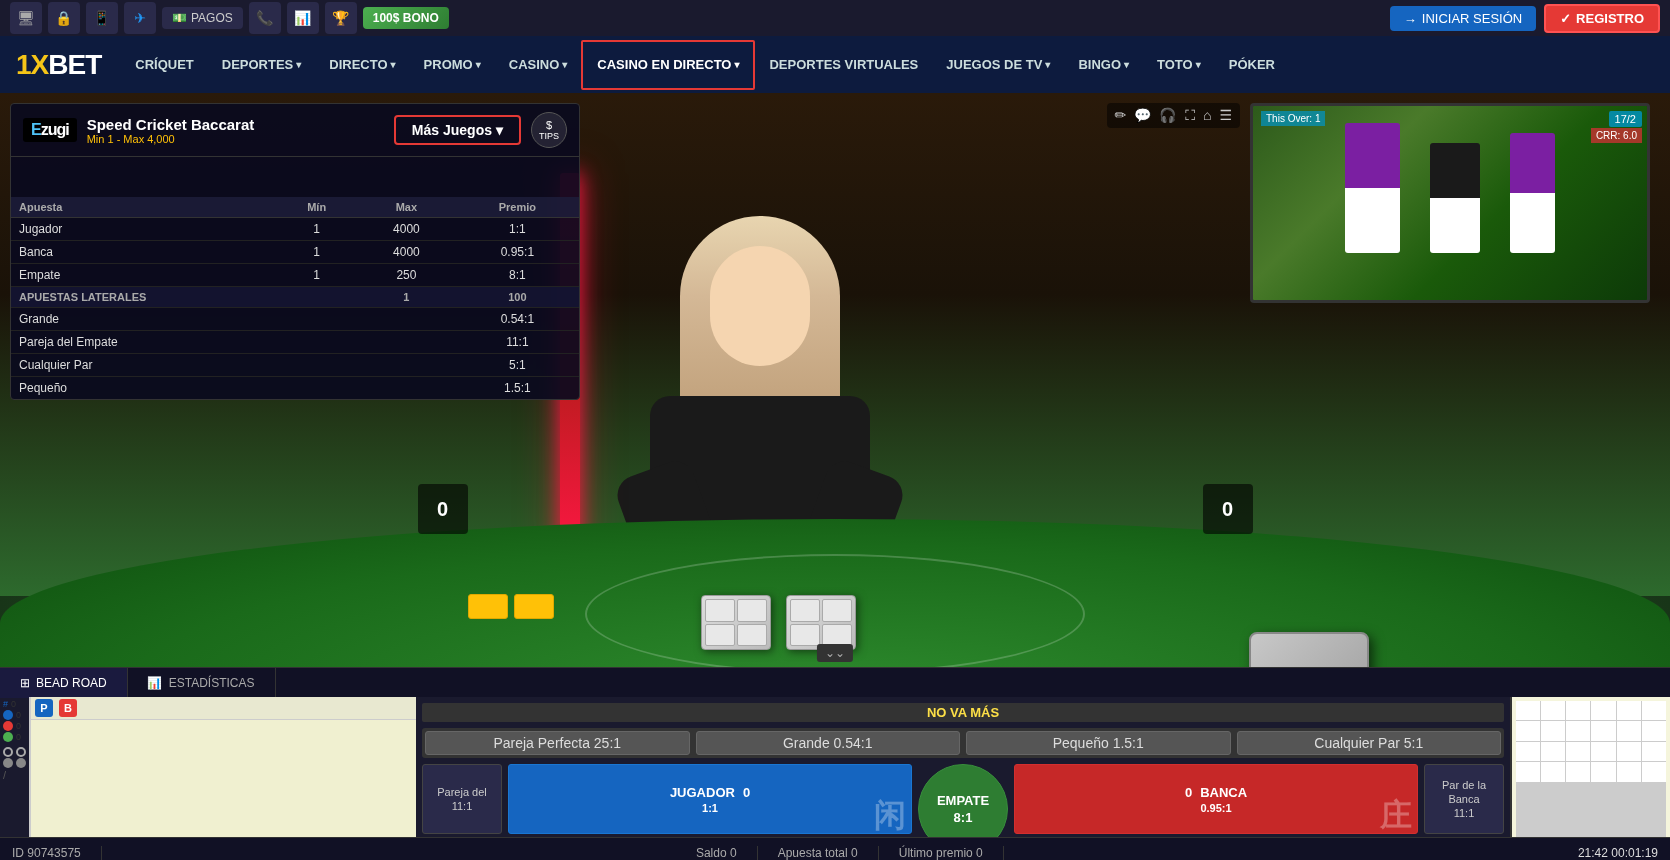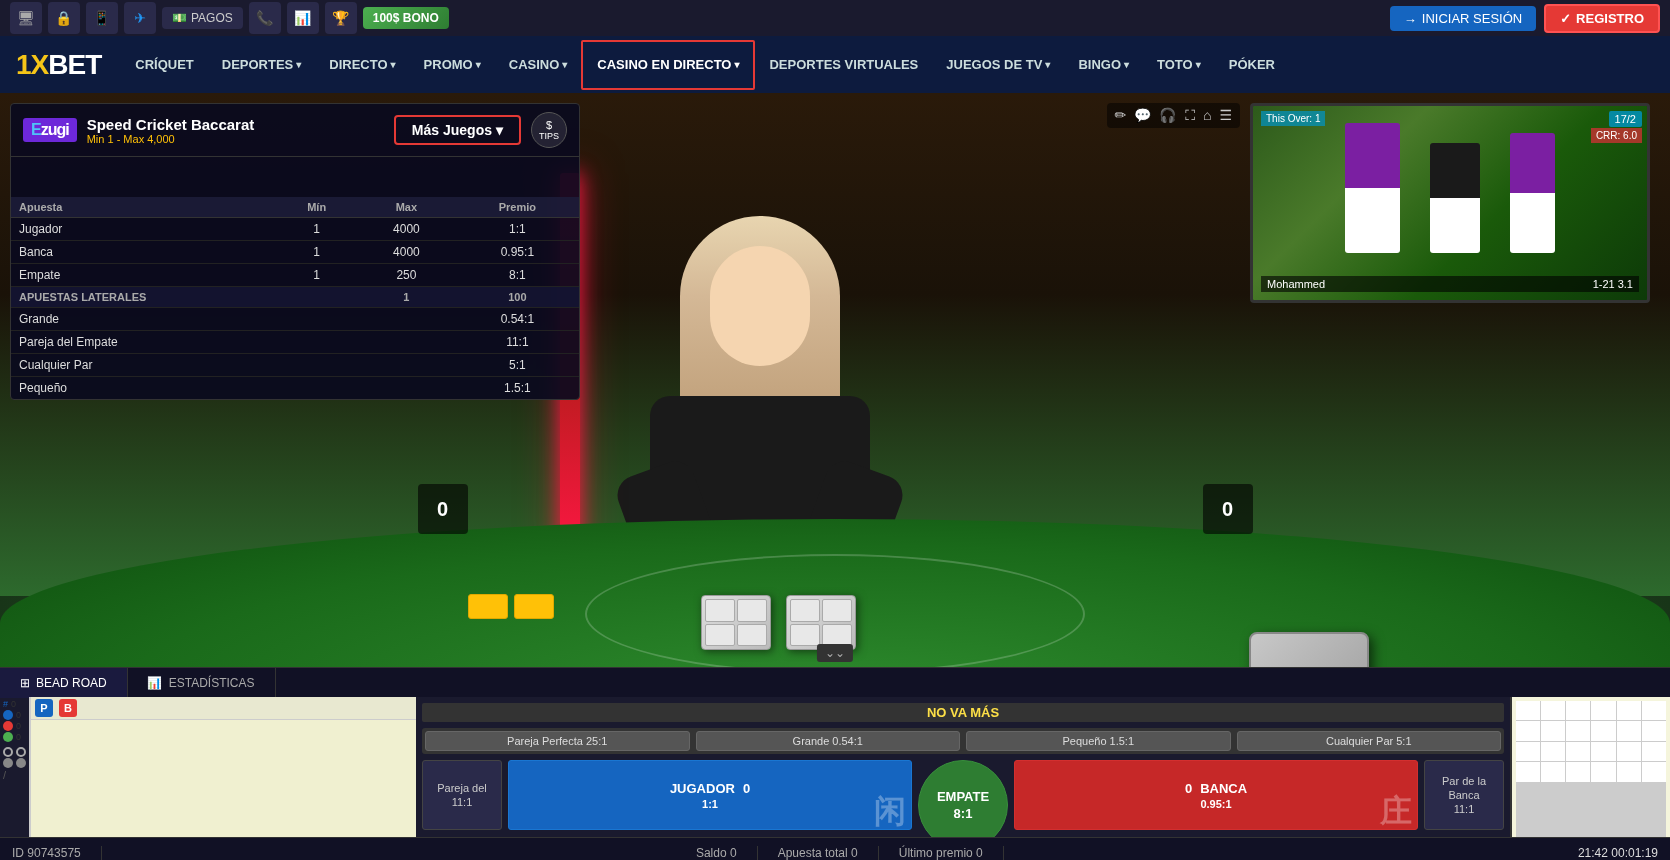--- a/index.html
+++ b/index.html
@@ -268,21 +268,21 @@
       z-index: 10;
     }
     .bet-overlay-header {
       display: flex;
       align-items: center;
       padding: 8px 12px;
       border-bottom: 1px solid #333;
       gap: 10px;
     }
     .ezugi-logo {
-      background: #6d28d9;
+      background: #000000;
       color: #fff;
       font-size: 16px;
       font-weight: 900;
       padding: 3px 8px;
       border-radius: 3px;
       letter-spacing: -1px;
     }
     .ezugi-logo span { color: #4fc3f7; }
     .game-title {
       color: #fff;
@@ -415,21 +415,21 @@
       background: #333;
       padding: 3px;
       border-radius: 3px;
     }
     .side-bet-btn {
       background: #555;
       color: #ddd;
       border: 1px solid #666;
       border-radius: 3px;
       padding: 3px 10px;
-      font-size: 11px;
+      font-size: 14px;
       cursor: pointer;
       flex: 1;
     }
 
     
     .main-bets-row {
       display: flex;
       gap: 6px;
       height: 70px;
     }
@@ -625,24 +625,20 @@
 
       <div class="dealer-bg"></div>
 
       <div class="tv-screen">
         <div class="tv-inner">
 
           <div style="display:flex; gap:30px; align-items:flex-end; padding-bottom:30px;">
             <div style="width:55px;height:130px;background:linear-gradient(180deg,#7b1fa2 0%,#7b1fa2 50%,white 50%,white 100%);border-radius:3px;"></div>
             <div style="width:50px;height:110px;background:linear-gradient(180deg,#1a1a1a 0%,#1a1a1a 50%,white 50%,white 100%);border-radius:3px;"></div>
             <div style="width:45px;height:120px;background:linear-gradient(180deg,#7b1fa2 0%,#7b1fa2 50%,white 50%,white 100%);border-radius:3px;"></div>
-          </div>
-          <div class="tv-overlay">
-            <span>Mohammed</span>
-            <span>1-21 3.1</span>
           </div>
           <div class="tv-score-bar">17/2</div>
           <div style="position:absolute;top:5px;left:8px;background:rgba(0,150,200,0.7);padding:2px 5px;font-size:10px;color:#fff;">This Over: 1</div>
           <div style="position:absolute;top:22px;right:5px;background:rgba(200,50,50,0.8);padding:2px 5px;font-size:10px;color:#fff;">CRR: 6.0</div>
         </div>
       </div>
 
       <div class="tv-controls">
         <span class="tv-control-btn">✏</span>
         <span class="tv-control-btn">💬</span>

